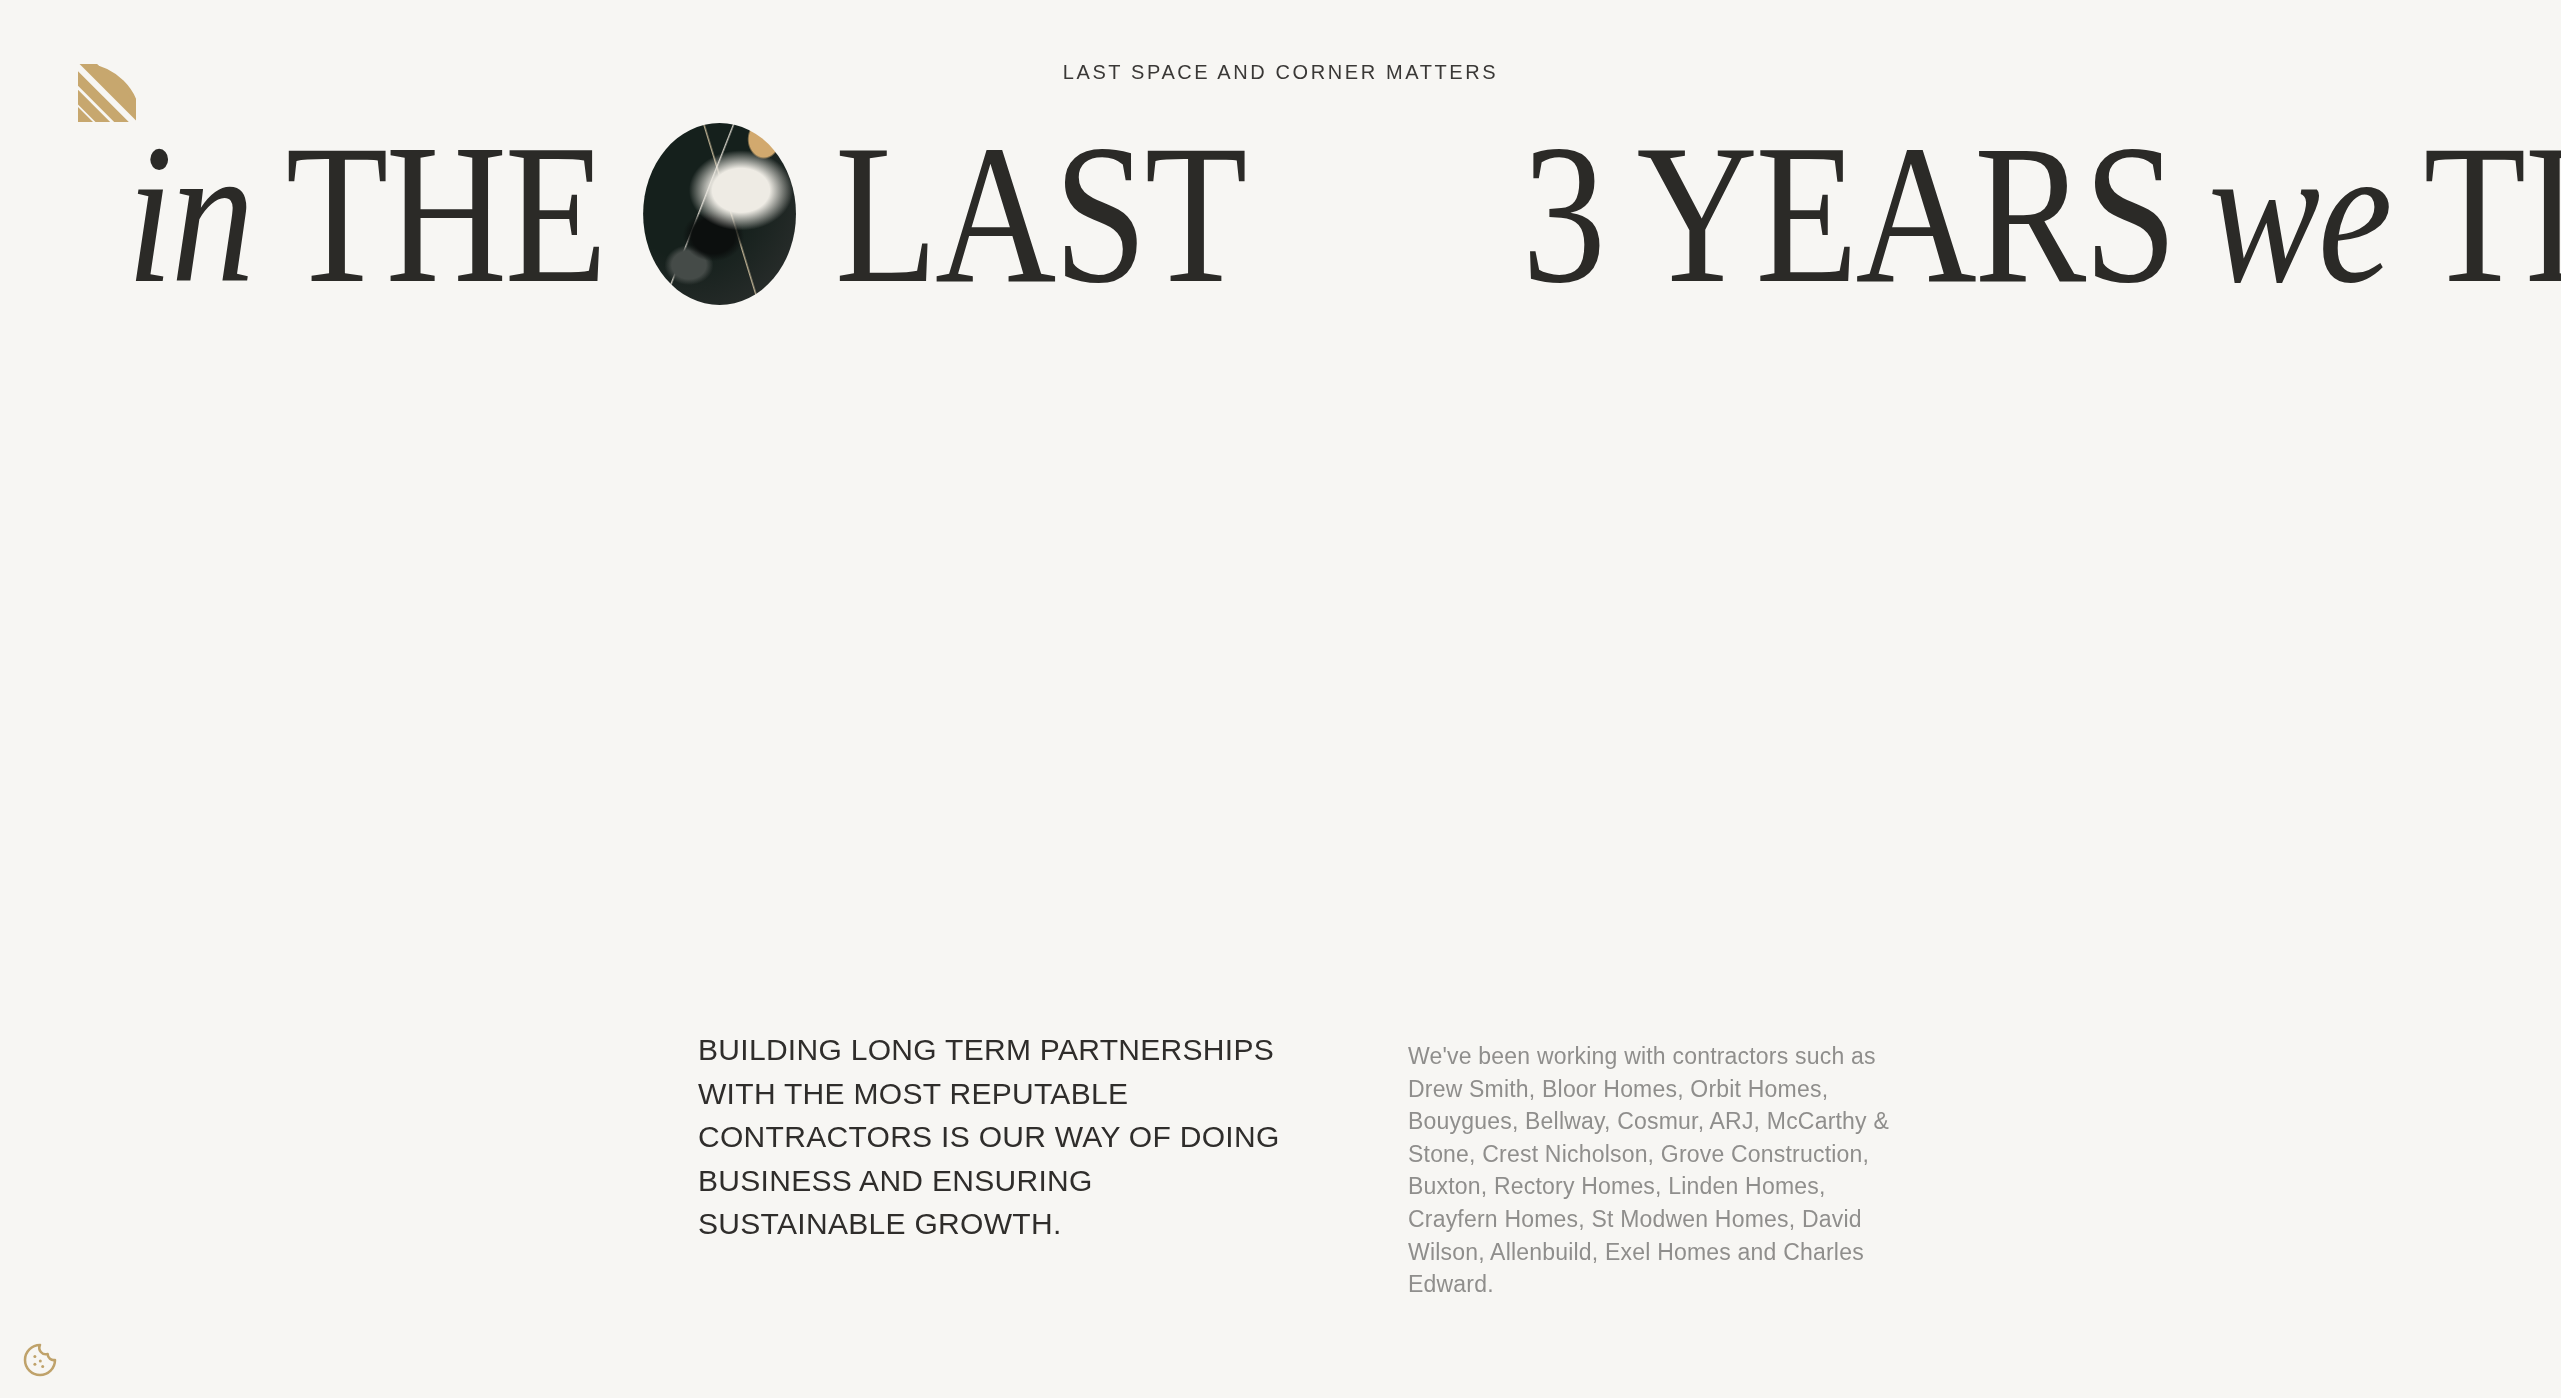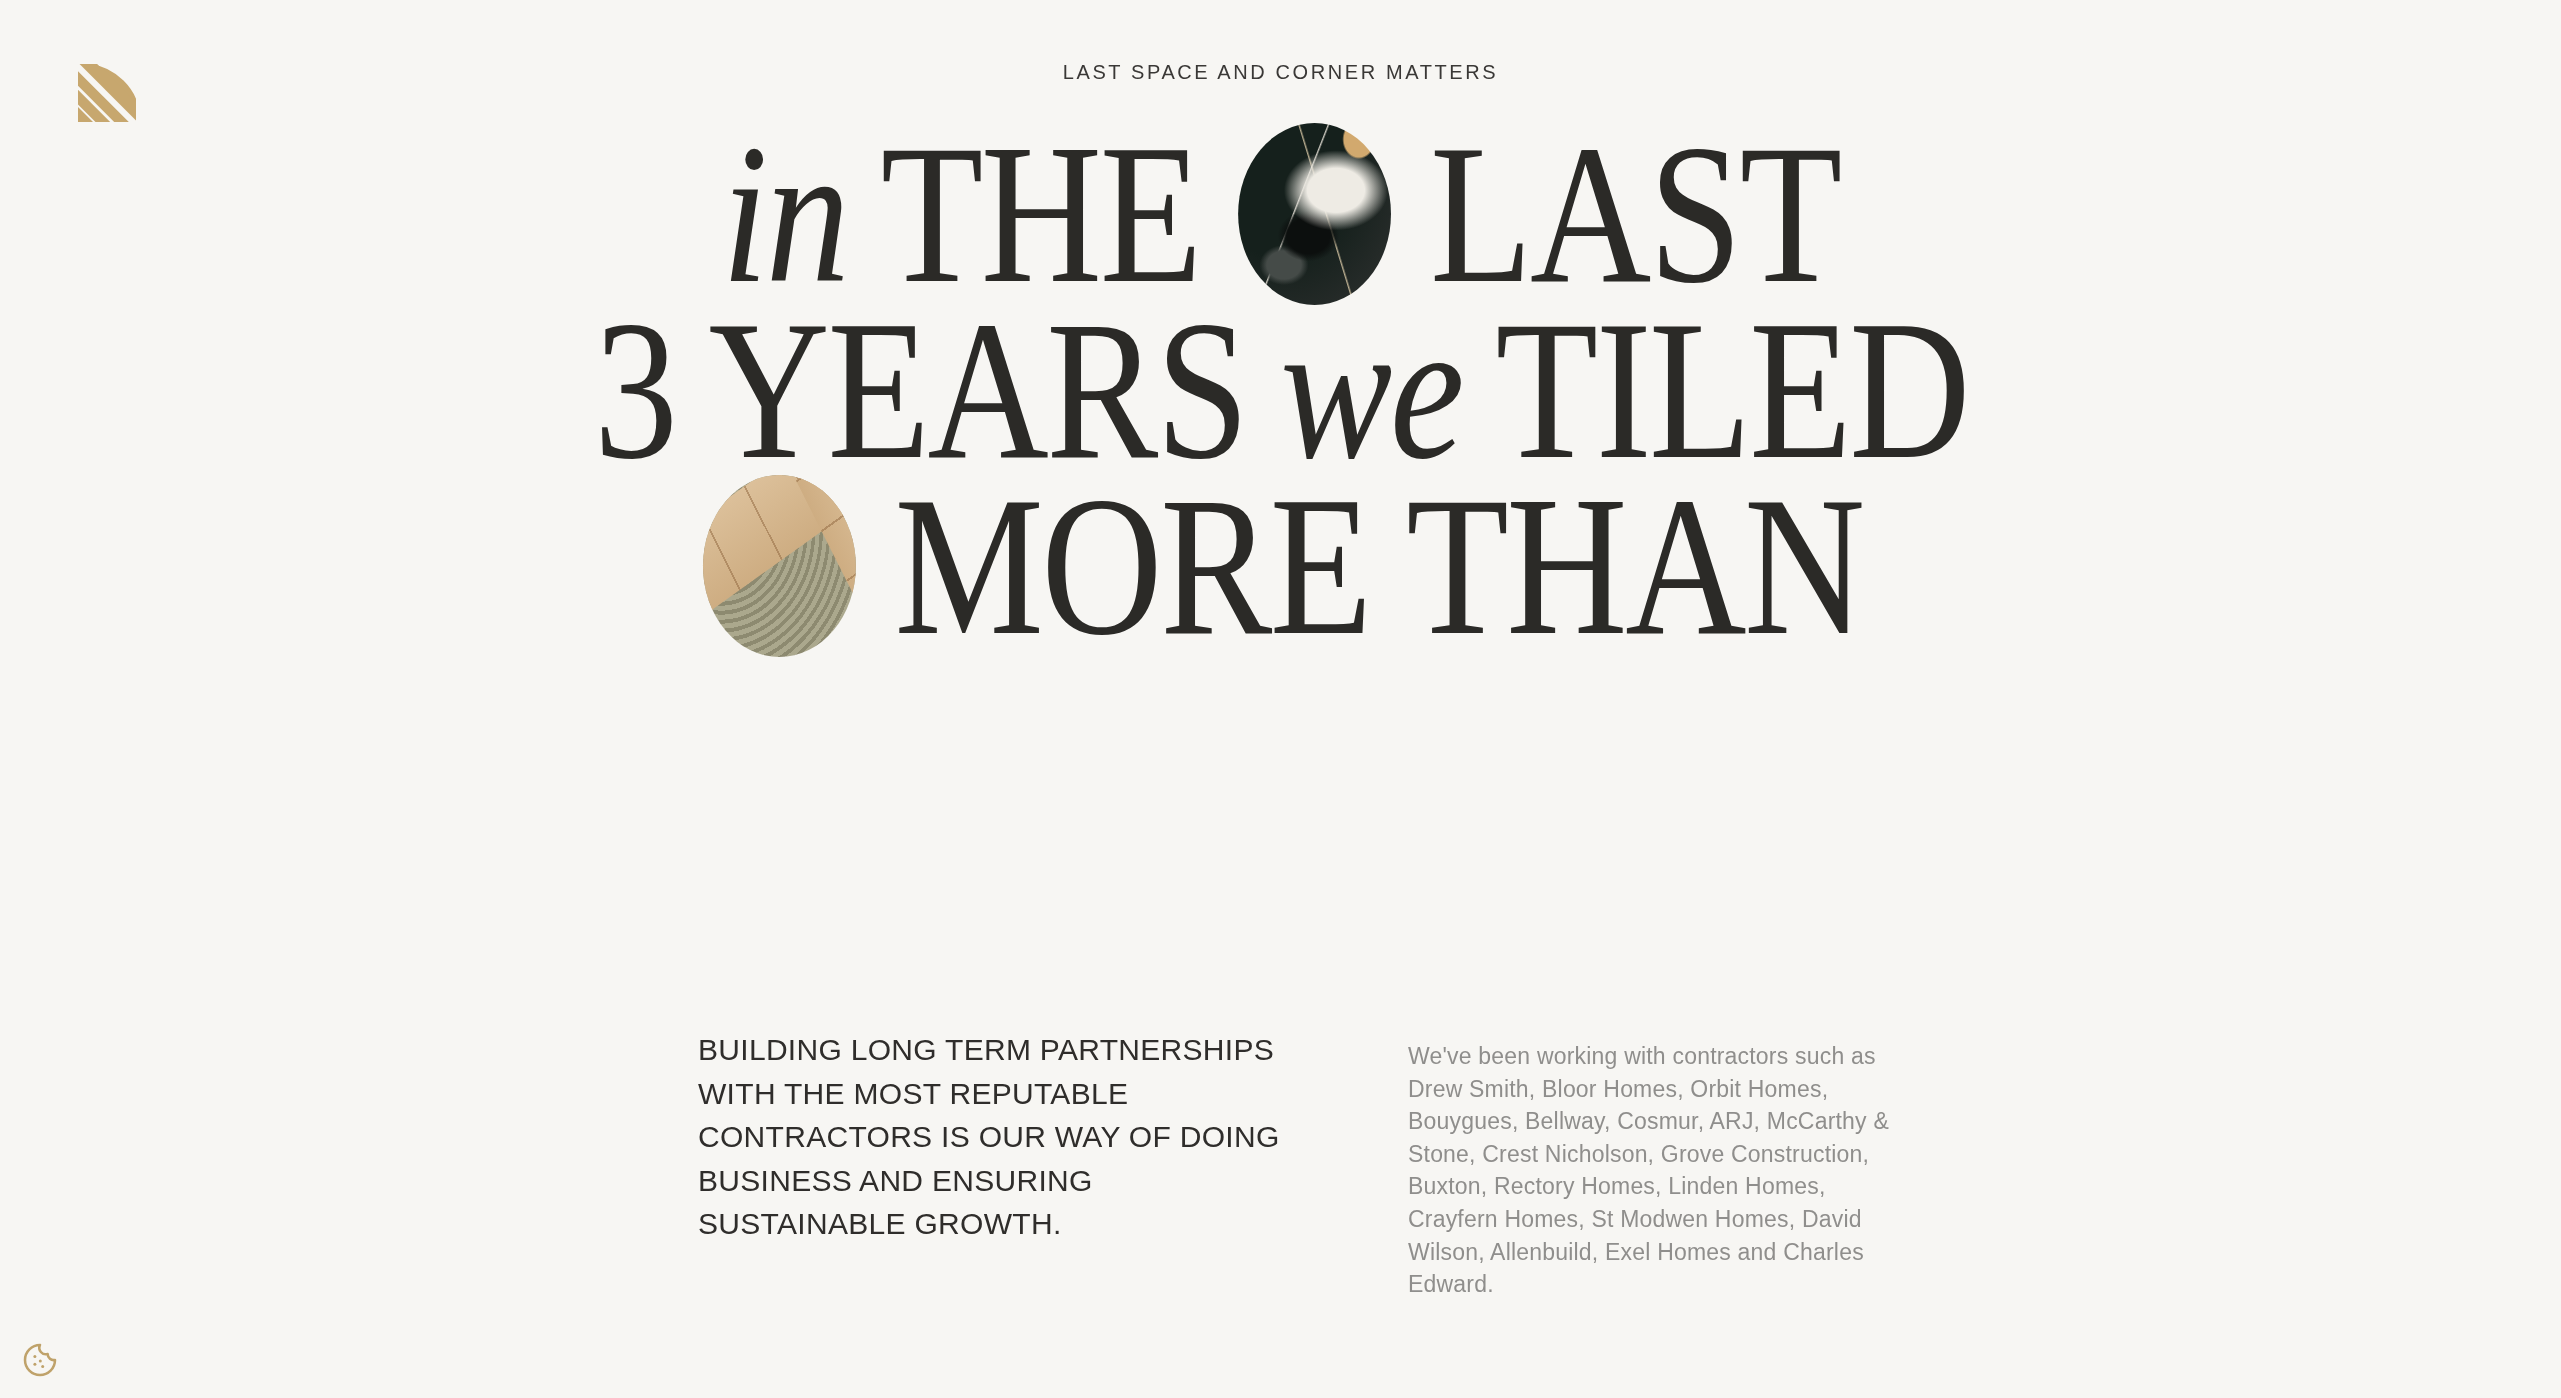--- a/index.html
+++ b/index.html
@@ -24,21 +24,21 @@
   
   .logo-btn{
     position:absolute;left:78px;top:64px;width:58px;height:58px;
     background:none;border:0;padding:0;cursor:pointer;
   }
   .logo-btn svg{display:block;width:58px;height:58px;}
 
   
   .hero{
     position:absolute;top:126px;left:0;width:100%;
-    display:flex;flex-direction:column;align-items:center;
+    display:flex;flex-direction:row;align-items:center;
     color:#2b2a27;
   }
   .hline{
     display:flex;align-items:center;justify-content:center;
     height:176px;
     font-family:"Liberation Serif", serif;
     font-size:200px;line-height:176px;
     letter-spacing:-3px;
     transform:scaleX(.84);
     transform-origin:center;

